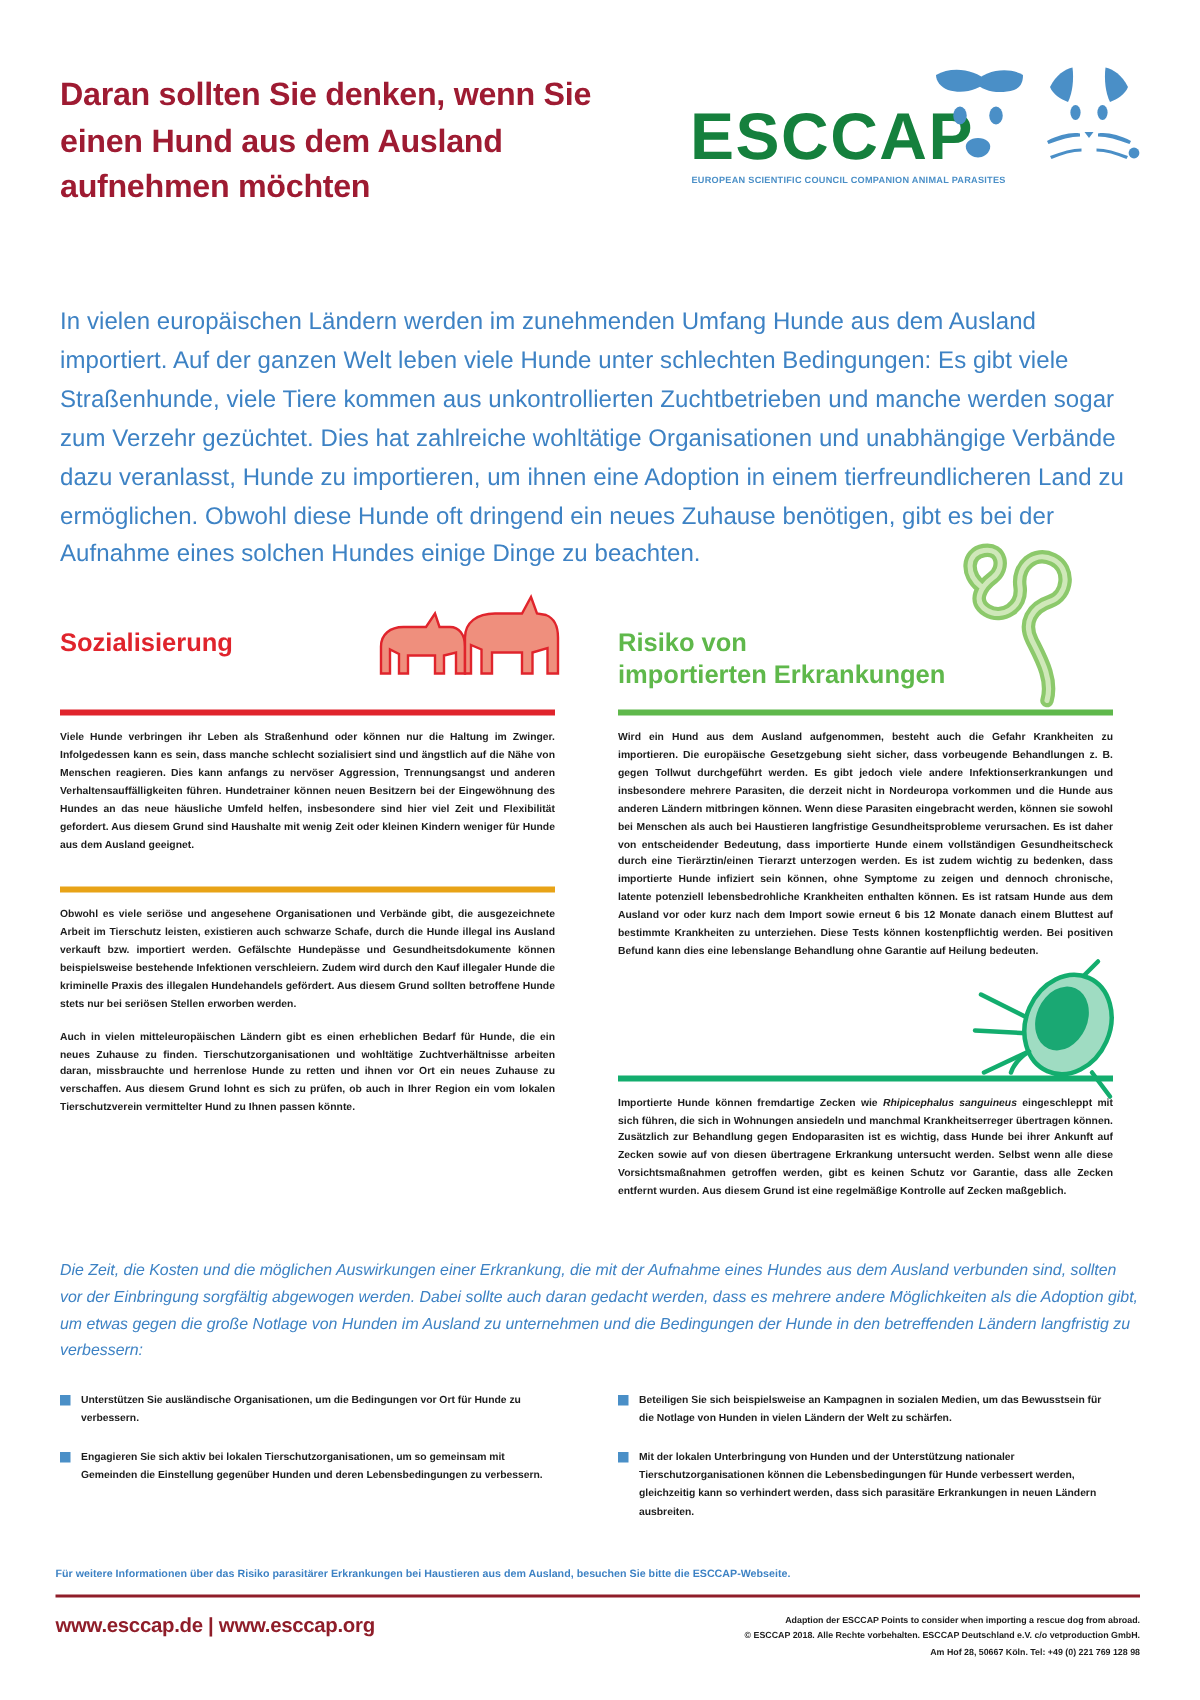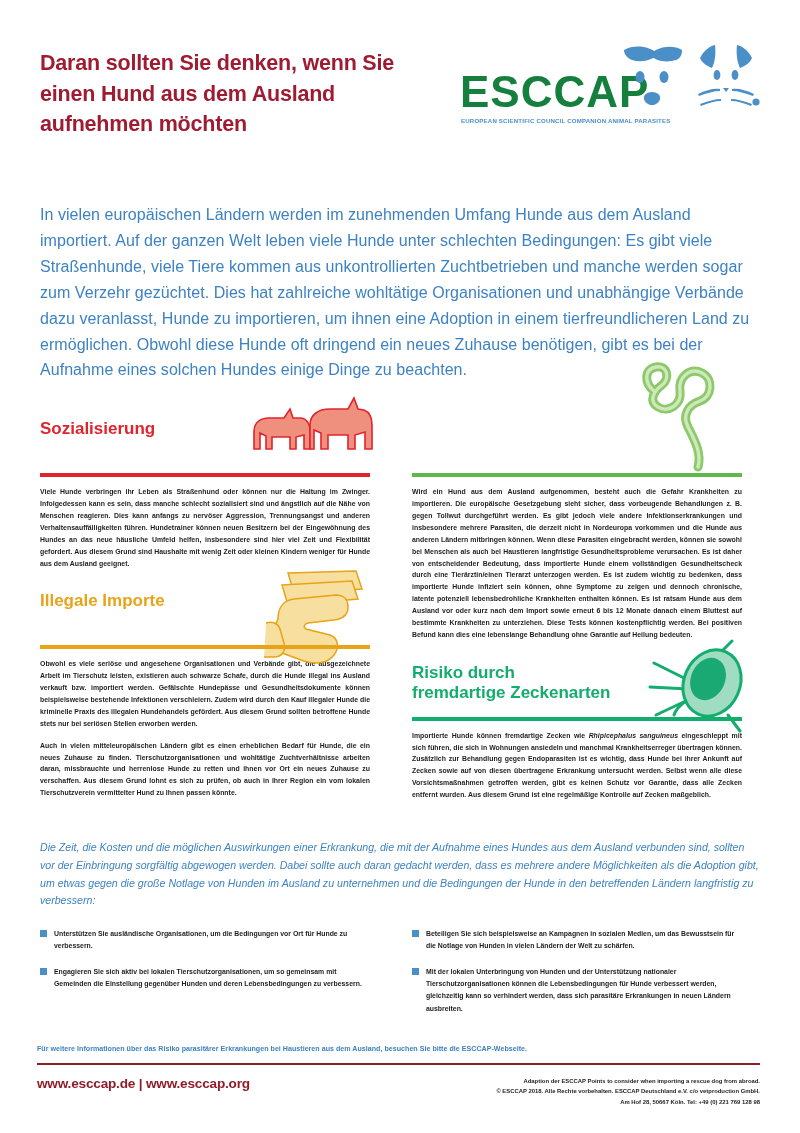--- a/index.html
+++ b/index.html
@@ -279,73 +279,62 @@
               <path d="M66 54 L66 30 C66 20 74 14 86 14 L104 14 L110 3 L114 14 L120 15 C125 17 128 22 128 30 L128 54 L121 54 L121 37 L111 40 L111 54 L104 54 L104 40 L84 40 L84 54 L77 54 L77 38 L70 35 L70 54 Z"></path>
             </g>
           </svg>
           <h2 class="section-title">Sozialisierung</h2>
         </div>
         <div class="rule"></div>
         <p class="body-text">Viele Hunde verbringen ihr Leben als Straßenhund oder können nur die Haltung im Zwinger. Infolgedessen kann es sein, dass manche schlecht sozialisiert sind und ängstlich auf die Nähe von Menschen reagieren. Dies kann anfangs zu nervöser Aggression, Trennungsangst und anderen Verhaltensauffälligkeiten führen. Hundetrainer können neuen Besitzern bei der Eingewöhnung des Hundes an das neue häusliche Umfeld helfen, insbesondere sind hier viel Zeit und Flexibilität gefordert. Aus diesem Grund sind Haushalte mit wenig Zeit oder kleinen Kindern weniger für Hunde aus dem Ausland geeignet.</p>
       </div>
 
       <div class="section c-orange">
-        <div class="section-head">
-          <svg class="art art-money" viewBox="0 0 112 98">
-            <g fill="#f7dfa0" stroke="#e8a317" stroke-width="1.5">
-              <path d="M30 4 L98 2 L104 20 L36 24 Z"></path>
-              <path d="M24 16 L94 12 L100 30 L30 36 Z"></path>
-              <path d="M20 50 C20 38 26 31 36 30 L78 26 C86 26 90 31 90 38 C90 46 84 50 76 51 L50 54 C46 55 45 58 48 60 L72 66 C80 69 82 78 76 86 C70 94 58 96 46 92 L24 84 C16 80 14 72 14 64 Z"></path>
-              <path d="M8 54 C14 52 20 54 22 60 L26 74 C28 82 24 88 16 88 L6 88"></path>
-            </g>
-          </svg>
-          <h2 class="section-title">Illegale Importe</h2>
-        </div>
         <div class="rule"></div>
         <p class="body-text">Obwohl es viele seriöse und angesehene Organisationen und Verbände gibt, die ausgezeichnete Arbeit im Tierschutz leisten, existieren auch schwarze Schafe, durch die Hunde illegal ins Ausland verkauft bzw. importiert werden. Gefälschte Hundepässe und Gesundheitsdokumente können beispielsweise bestehende Infektionen verschleiern. Zudem wird durch den Kauf illegaler Hunde die kriminelle Praxis des illegalen Hundehandels gefördert. Aus diesem Grund sollten betroffene Hunde stets nur bei seriösen Stellen erworben werden.</p>
         <p class="body-text" style="margin-top:10px">Auch in vielen mitteleuropäischen Ländern gibt es einen erheblichen Bedarf für Hunde, die ein neues Zuhause zu finden. Tierschutzorganisationen und wohltätige Zuchtverhältnisse arbeiten daran, missbrauchte und herrenlose Hunde zu retten und ihnen vor Ort ein neues Zuhause zu verschaffen. Aus diesem Grund lohnt es sich zu prüfen, ob auch in Ihrer Region ein vom lokalen Tierschutzverein vermittelter Hund zu Ihnen passen könnte.</p>
       </div>
 
     </div>
 
     <div class="col">
 
       <div class="section c-green">
         <div class="section-head">
           <svg class="art art-worm" viewBox="0 0 112 116">
             <g fill="none" stroke="#8cc96b" stroke-width="9" stroke-linecap="round" stroke-linejoin="round">
               <path d="M16 34 C6 26 6 12 18 10 C30 8 32 22 24 28 C16 34 10 44 20 50 C30 56 44 48 42 34 C40 20 52 10 64 16 C76 22 74 40 62 44 C50 48 44 58 50 70 C56 82 64 96 60 110"></path>
             </g>
             <g fill="none" stroke="#cfe8b9" stroke-width="3.4" stroke-linecap="round" stroke-linejoin="round">
               <path d="M16 34 C6 26 6 12 18 10 C30 8 32 22 24 28 C16 34 10 44 20 50 C30 56 44 48 42 34 C40 20 52 10 64 16 C76 22 74 40 62 44 C50 48 44 58 50 70 C56 82 64 96 60 110"></path>
             </g>
           </svg>
+          <h2 class="section-title">
+            <span>Risiko von</span><br>
+            <span>importierten Erkrankungen</span>
+          </h2>
         </div>
         <div class="rule"></div>
         <p class="body-text">Wird ein Hund aus dem Ausland aufgenommen, besteht auch die Gefahr Krankheiten zu importieren. Die europäische Gesetzgebung sieht sicher, dass vorbeugende Behandlungen z. B. gegen Tollwut durchgeführt werden. Es gibt jedoch viele andere Infektionserkrankungen und insbesondere mehrere Parasiten, die derzeit nicht in Nordeuropa vorkommen und die Hunde aus anderen Ländern mitbringen können. Wenn diese Parasiten eingebracht werden, können sie sowohl bei Menschen als auch bei Haustieren langfristige Gesundheitsprobleme verursachen. Es ist daher von entscheidender Bedeutung, dass importierte Hunde einem vollständigen Gesundheitscheck durch eine Tierärztin/einen Tierarzt unterzogen werden. Es ist zudem wichtig zu bedenken, dass importierte Hunde infiziert sein können, ohne Symptome zu zeigen und dennoch chronische, latente potenziell lebensbedrohliche Krankheiten enthalten können. Es ist ratsam Hunde aus dem Ausland vor oder kurz nach dem Import sowie erneut 6 bis 12 Monate danach einem Bluttest auf bestimmte Krankheiten zu unterziehen. Diese Tests können kostenpflichtig werden. Bei positiven Befund kann dies eine lebenslange Behandlung ohne Garantie auf Heilung bedeuten.</p>
       </div>
 
       <div class="section c-teal">
         <div class="section-head">
           <svg class="art art-tick" viewBox="0 0 108 96">
             <g stroke="#13ad6e" stroke-width="3" fill="none" stroke-linecap="round">
               <path d="M46 40 L14 24"></path>
               <path d="M48 50 L10 48"></path>
               <path d="M50 60 L16 76"></path>
               <path d="M78 16 L92 2"></path>
               <path d="M88 76 L100 92"></path>
             </g>
             <ellipse cx="72" cy="44" rx="28" ry="34" transform="rotate(24 72 44)" fill="#9fdcc2" stroke="#13ad6e" stroke-width="3"></ellipse>
             <ellipse cx="68" cy="40" rx="17" ry="22" transform="rotate(24 68 40)" fill="#1aa873"></ellipse>
             <path d="M46 62 C40 66 36 70 34 76" stroke="#13ad6e" stroke-width="3" fill="none" stroke-linecap="round"></path>
           </svg>
-          <h2 class="section-title">
-            <span>Risiko durch</span><br>
-            <span>fremdartige Zeckenarten</span>
-          </h2>
         </div>
         <div class="rule"></div>
         <p class="body-text"><span>Importierte Hunde können fremdartige Zecken wie </span><i>Rhipicephalus sanguineus</i><span> eingeschleppt mit sich führen, die sich in Wohnungen ansiedeln und manchmal Krankheitserreger übertragen können. Zusätzlich zur Behandlung gegen Endoparasiten ist es wichtig, dass Hunde bei ihrer Ankunft auf Zecken sowie auf von diesen übertragene Erkrankung untersucht werden. Selbst wenn alle diese Vorsichtsmaßnahmen getroffen werden, gibt es keinen Schutz vor Garantie, dass alle Zecken entfernt wurden. Aus diesem Grund ist eine regelmäßige Kontrolle auf Zecken maßgeblich.</span></p>
       </div>
 
     </div>
   </div>
 
   <div class="closing">
     <p class="closing-text">Die Zeit, die Kosten und die möglichen Auswirkungen einer Erkrankung, die mit der Aufnahme eines Hundes aus dem Ausland verbunden sind, sollten vor der Einbringung sorgfältig abgewogen werden. Dabei sollte auch daran gedacht werden, dass es mehrere andere Möglichkeiten als die Adoption gibt, um etwas gegen die große Notlage von Hunden im Ausland zu unternehmen und die Bedingungen der Hunde in den betreffenden Ländern langfristig zu verbessern:</p>

